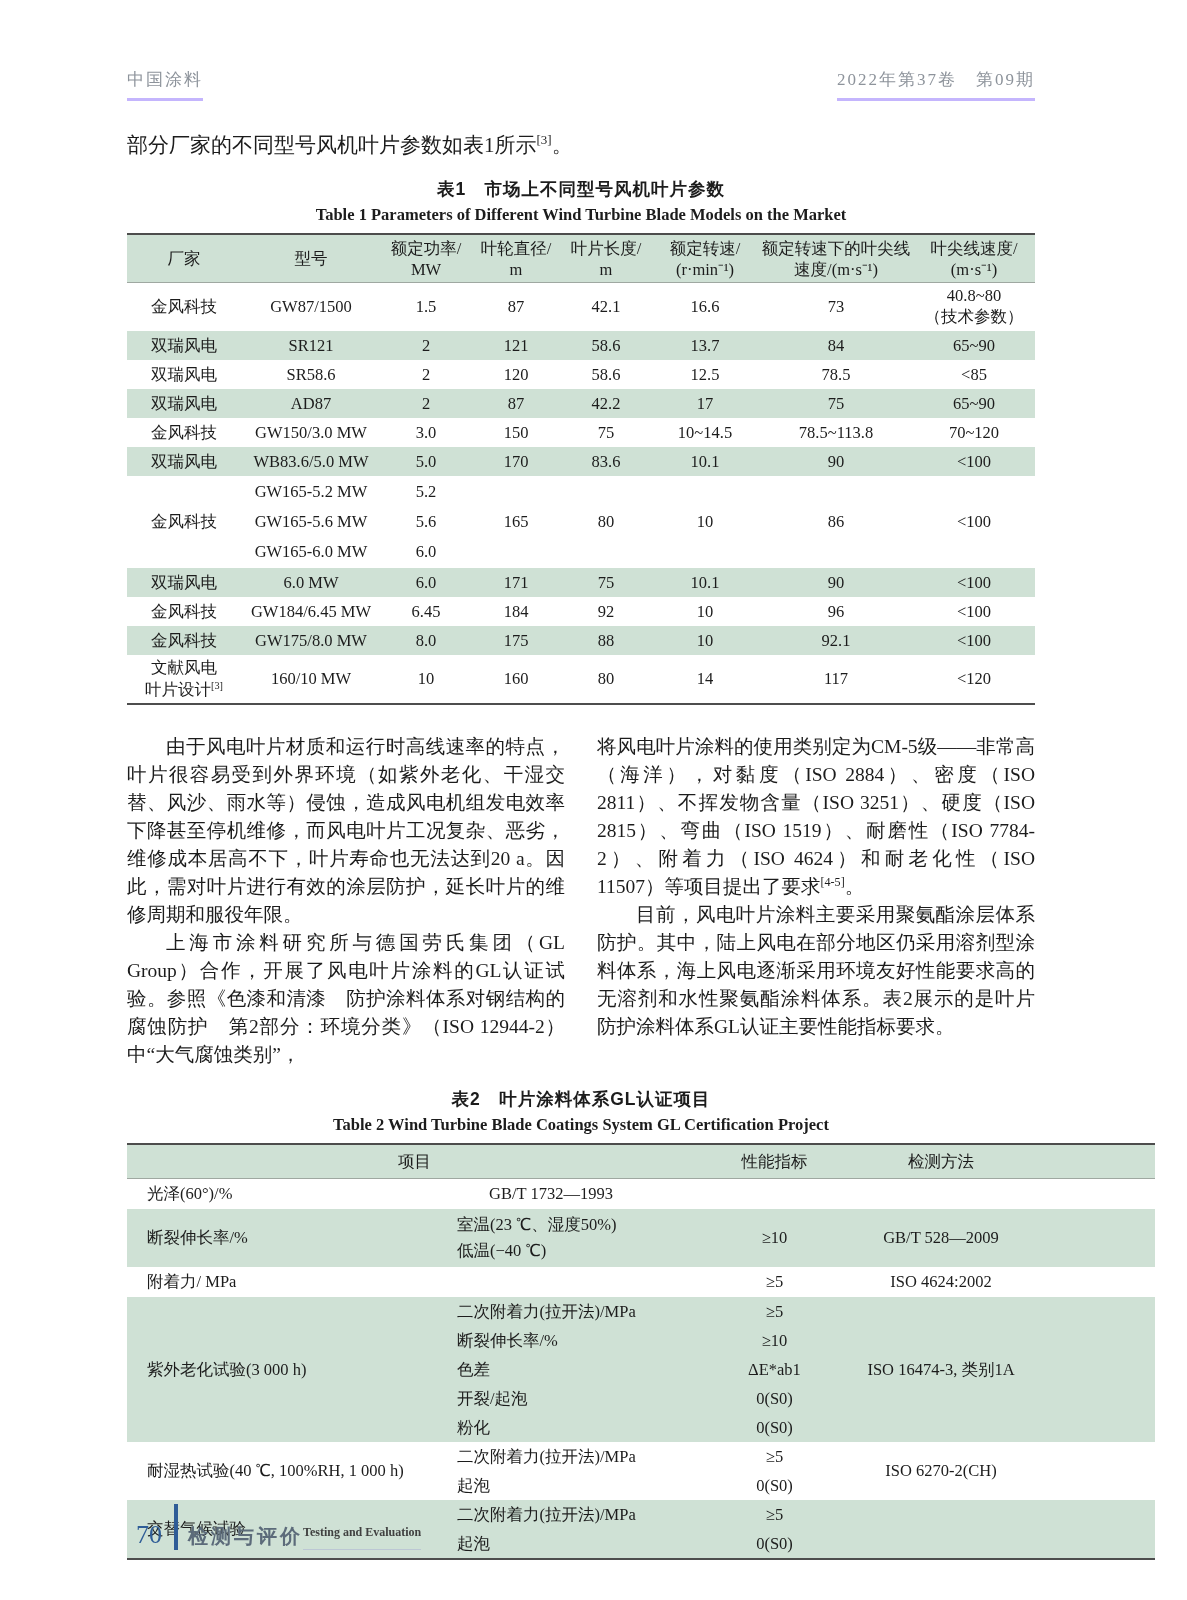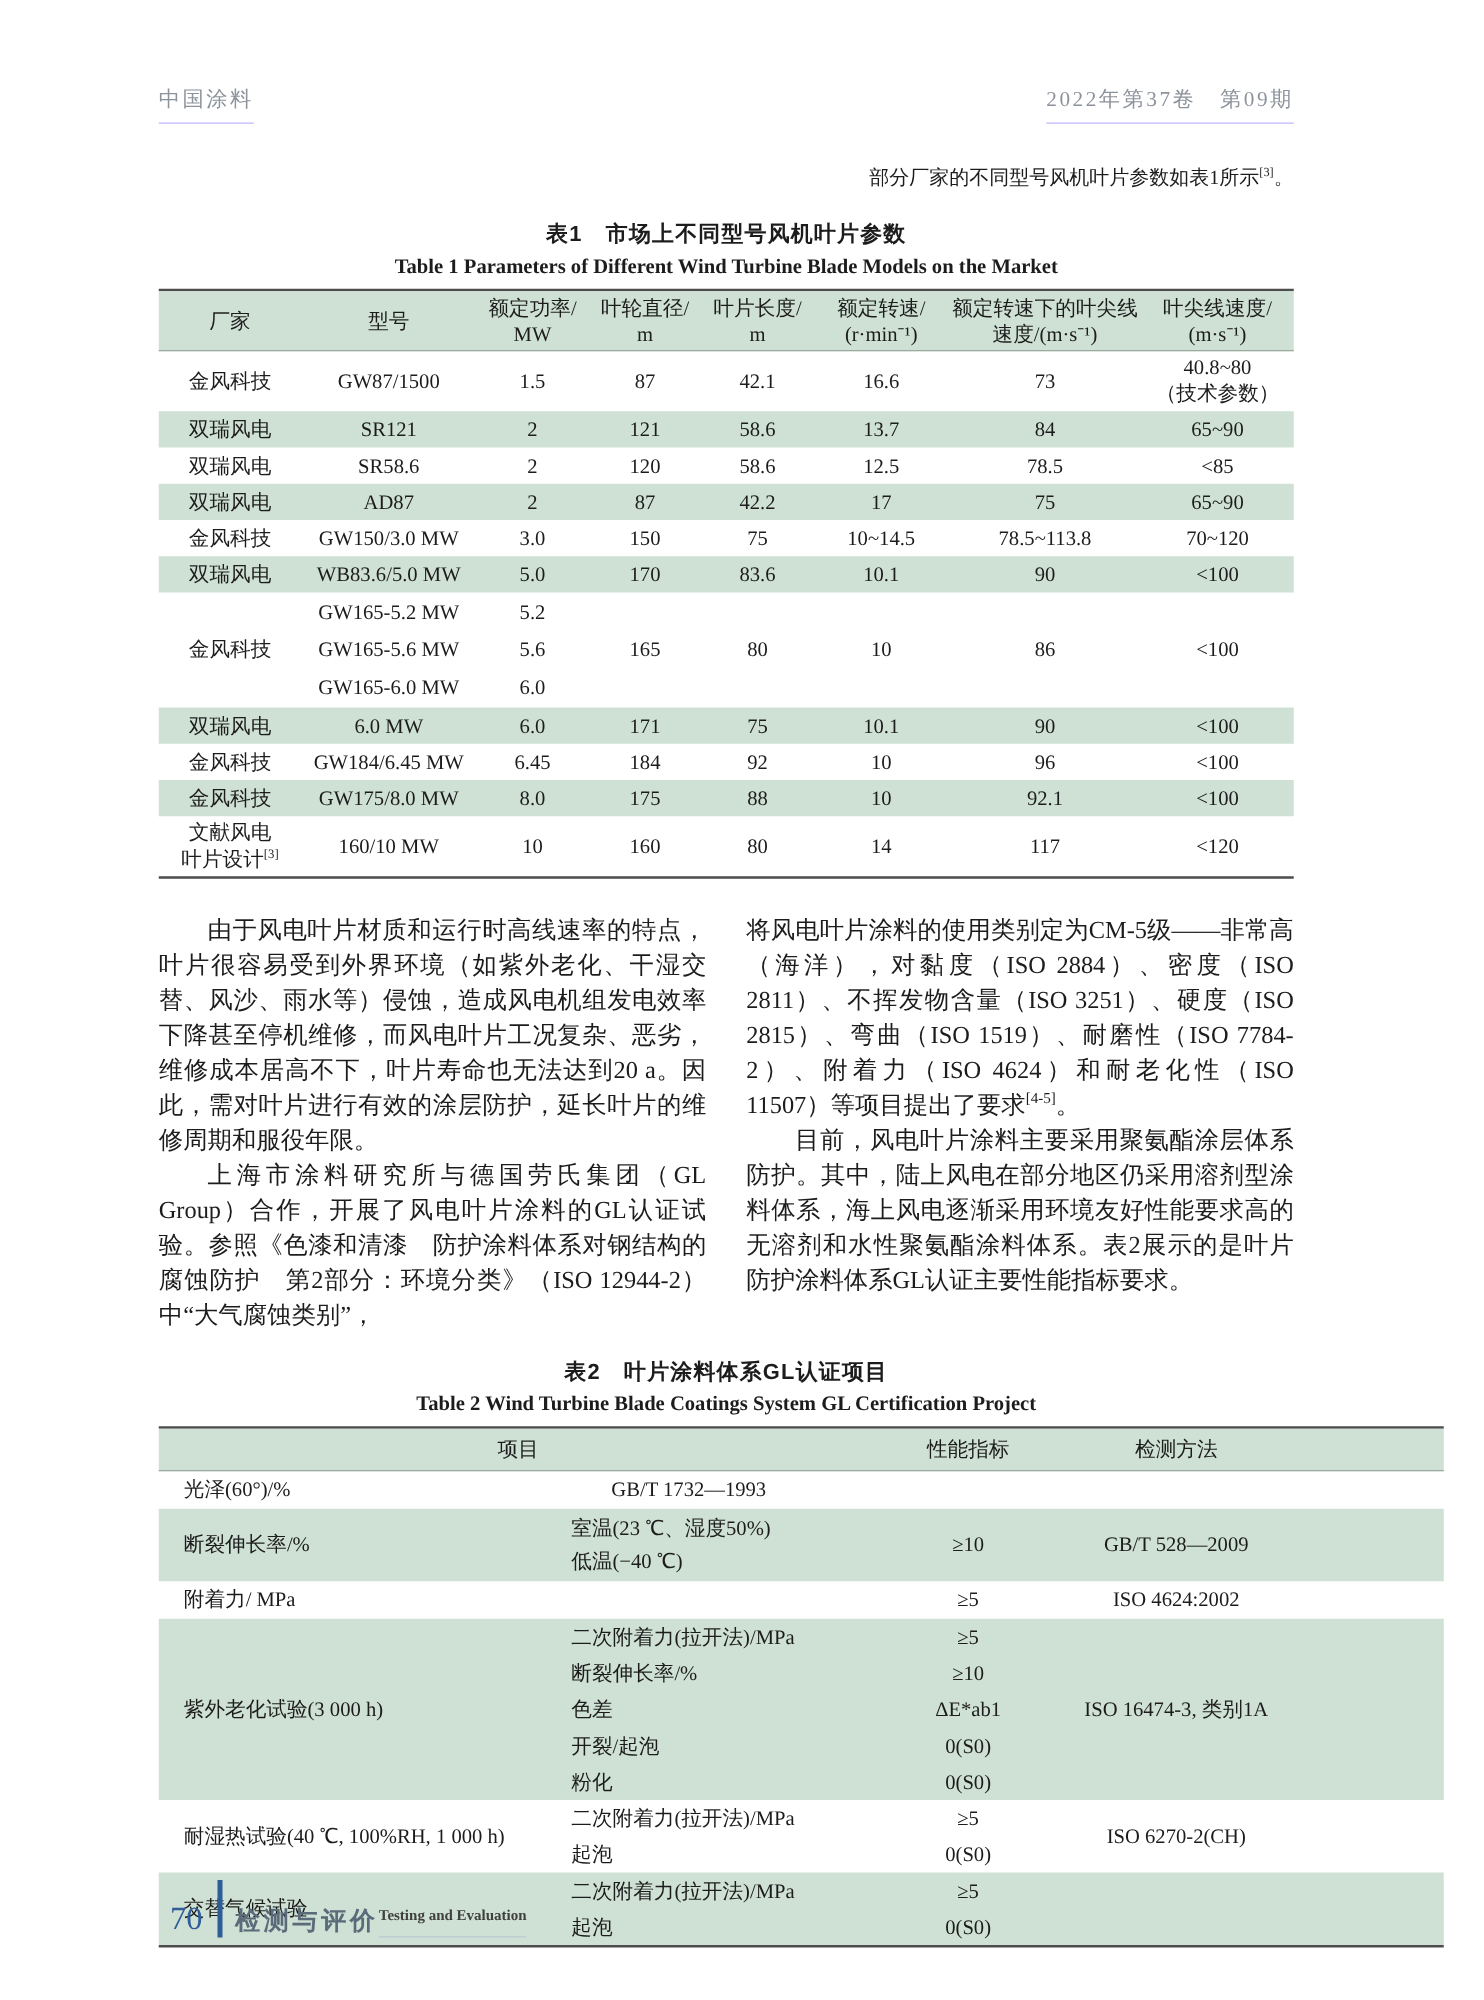--- a/index.html
+++ b/index.html
@@ -11,24 +11,24 @@
     color:#1c1c1c;
     position:relative;
     overflow:hidden;
   }
   .page { padding:68px 152px 0 127px; width:1187px; }
 
   
   .hdr { display:flex; justify-content:space-between; align-items:flex-end; }
   .hdr span {
     font-size:17px; color:#8d939b; letter-spacing:2px;
-    padding-bottom:7px; border-bottom:1px solid #c4b5fd;
-  }
-
-  .intro { margin:30px 0 0 0; font-size:16px; line-height:28px;text-align:right; }
+    padding-bottom:7px; border-bottom:3px solid #c4b5fd;
+  }
+
+  .intro { margin:30px 0 0 0; font-size:21px; line-height:28px; }
   .sup { font-size:0.62em; vertical-align:super; line-height:0; }
 
   .tcap-cn {
     margin-top:18px; text-align:center; font-weight:bold; font-size:17.5px;
     font-family:"Liberation Sans", sans-serif; letter-spacing:1px;
   }
   .tcap-en {
     margin-top:4px; text-align:center; font-weight:bold; font-size:16.5px;
     font-family:"Liberation Serif", serif;
   }

